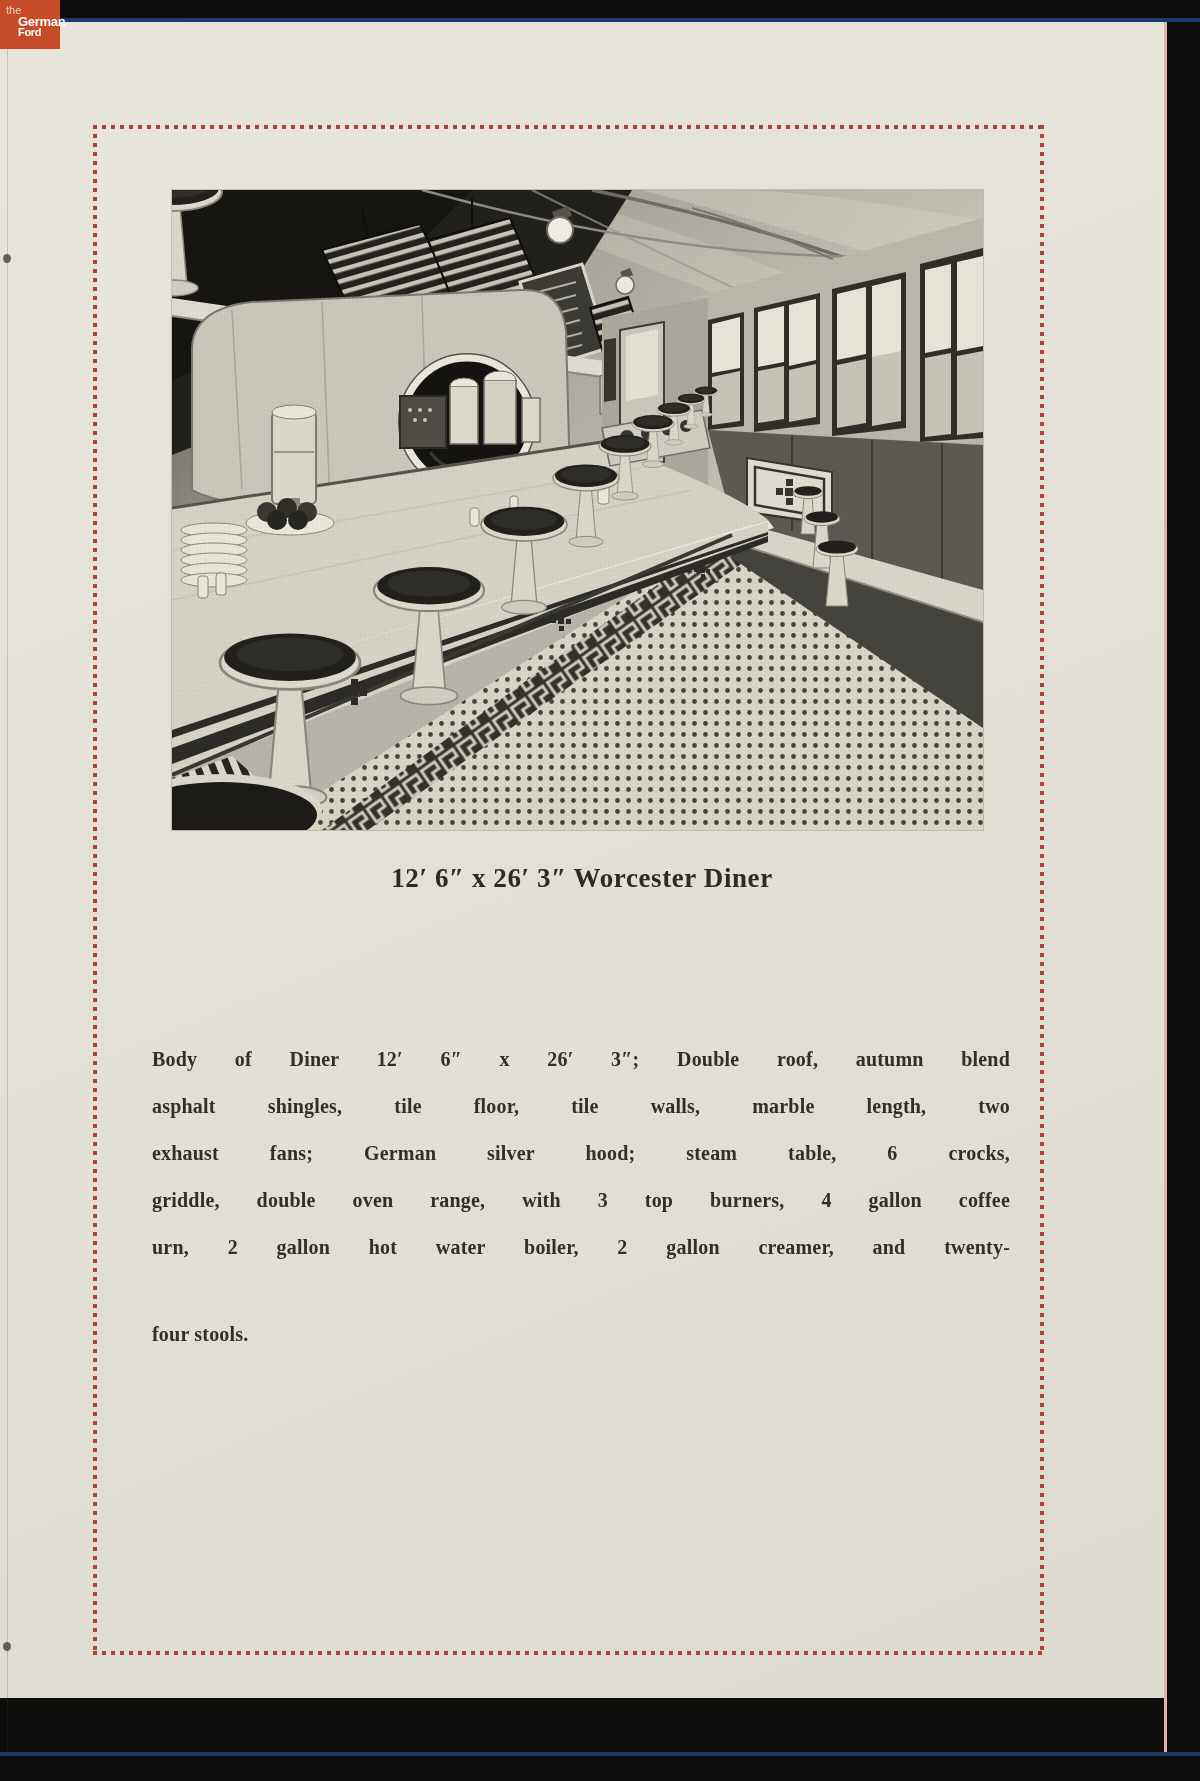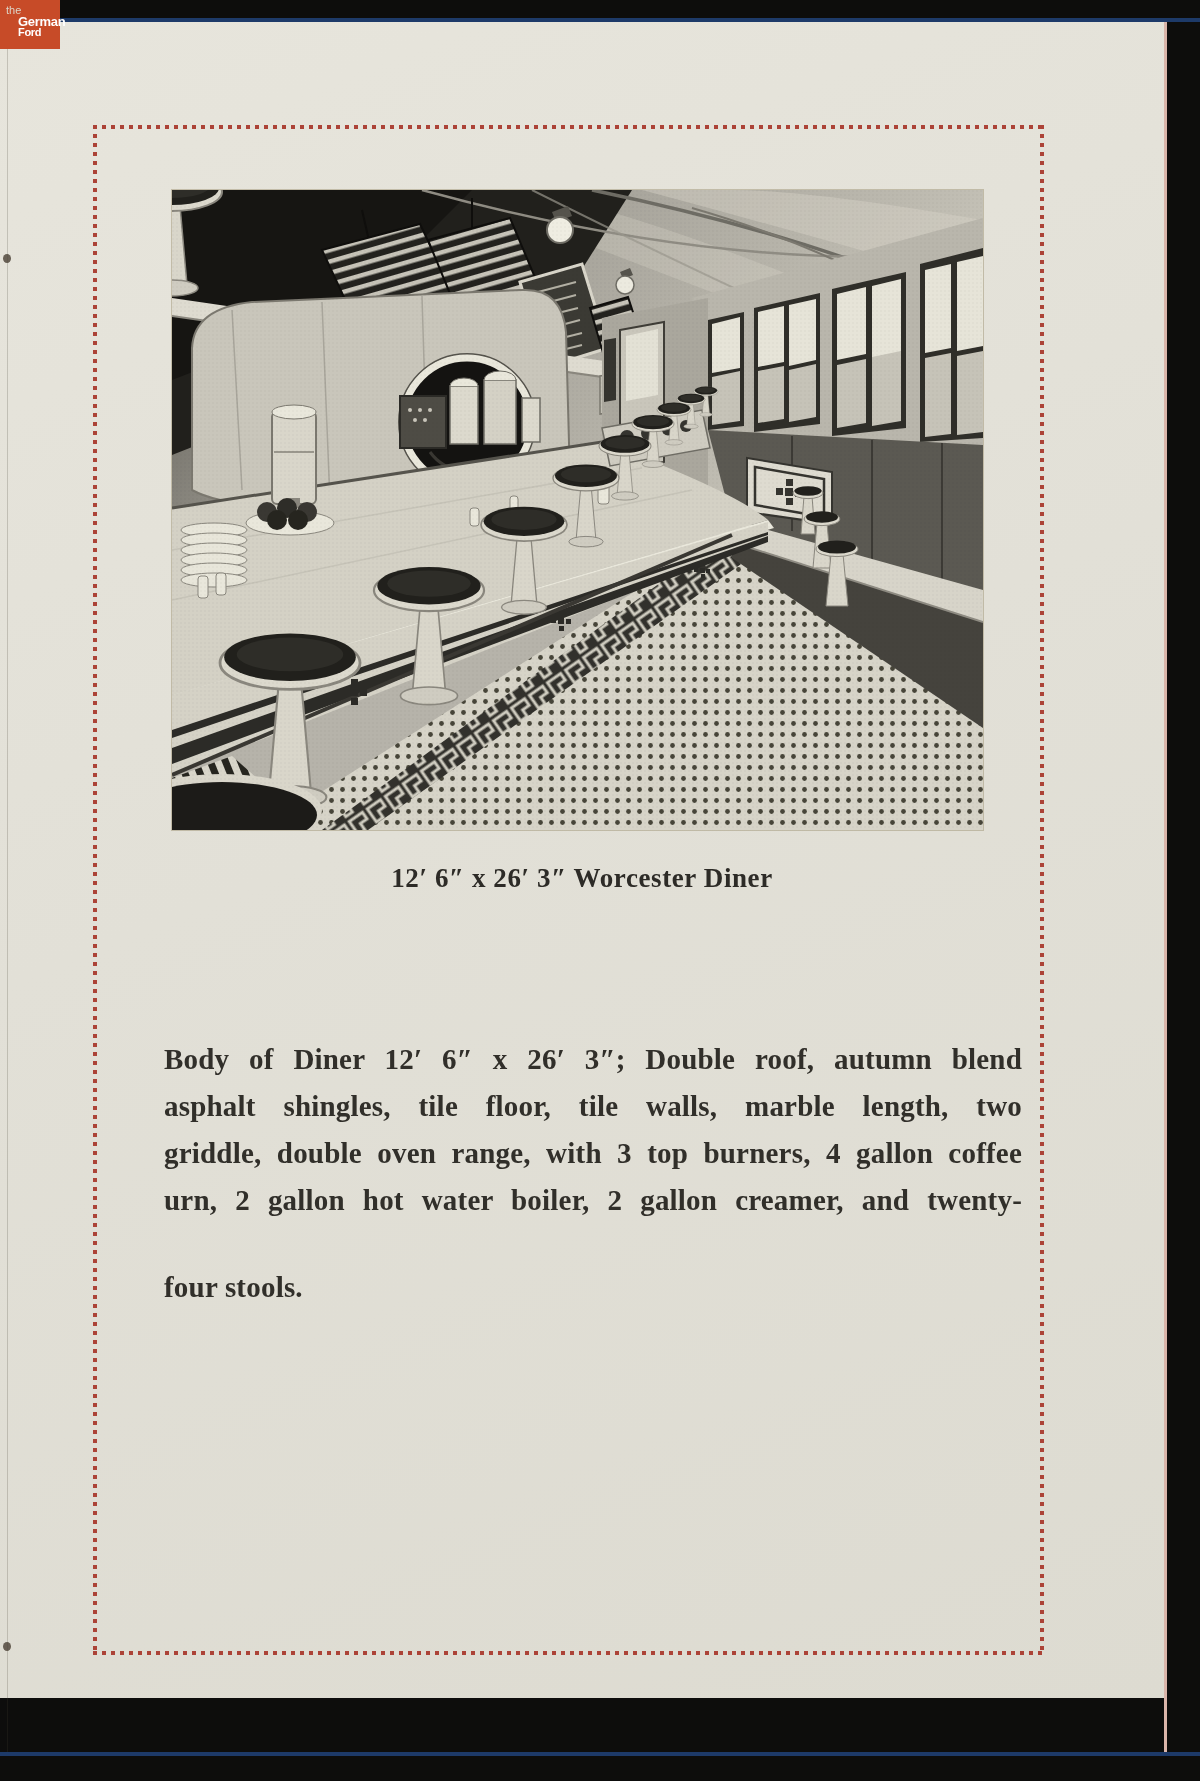--- a/index.html
+++ b/index.html
@@ -41,22 +41,22 @@
     background:#b9b6ad;box-shadow:0 0 0 1px rgba(130,115,75,.35);
   }
   .photo svg{display:block;width:811px;height:640px;}
   
   .caption{
     position:absolute;left:152px;top:841px;width:860px;
     text-align:center;font-weight:700;font-size:27px;color:#2d2b27;letter-spacing:.6px;
   }
   
   .bodytext{
-    position:absolute;left:164px;top:1014px;width:858px;
-    font-weight:700;font-size:29px;color:#312f2a;letter-spacing:.2px;
+    position:absolute;left:152px;top:1014px;width:858px;
+    font-weight:700;font-size:20px;color:#312f2a;letter-spacing:.2px;
   }
   .bodytext .line{
     height:47px;line-height:47px;
     text-align:justify;text-align-last:justify;
   }
   .bodytext .line.last{text-align-last:left;margin-top:40px;}
 </style>
 </head>
 <body>
 
@@ -354,20 +354,21 @@
 
       <rect width="811" height="640" fill="url(#ht)" opacity="0.07"></rect>
     </svg>
   </figure>
 
   <div class="caption">12′ 6″ x 26′ 3″ Worcester Diner</div>
 
   <div class="bodytext">
     <div class="line">Body of Diner 12′ 6″ x 26′ 3″; Double roof, autumn blend</div>
     <div class="line">asphalt shingles, tile floor, tile walls, marble length, two</div>
+    <div class="line">exhaust fans; German silver hood; steam table, 6 crocks,</div>
     <div class="line">griddle, double oven range, with 3 top burners, 4 gallon coffee</div>
     <div class="line">urn, 2 gallon hot water boiler, 2 gallon creamer, and twenty-</div>
     <div class="line last">four stools.</div>
   </div>
 </div>
 
 <div class="logo">
   <span class="the">the</span>
   <span class="henry">German</span>
   <span class="ford">Ford</span>

